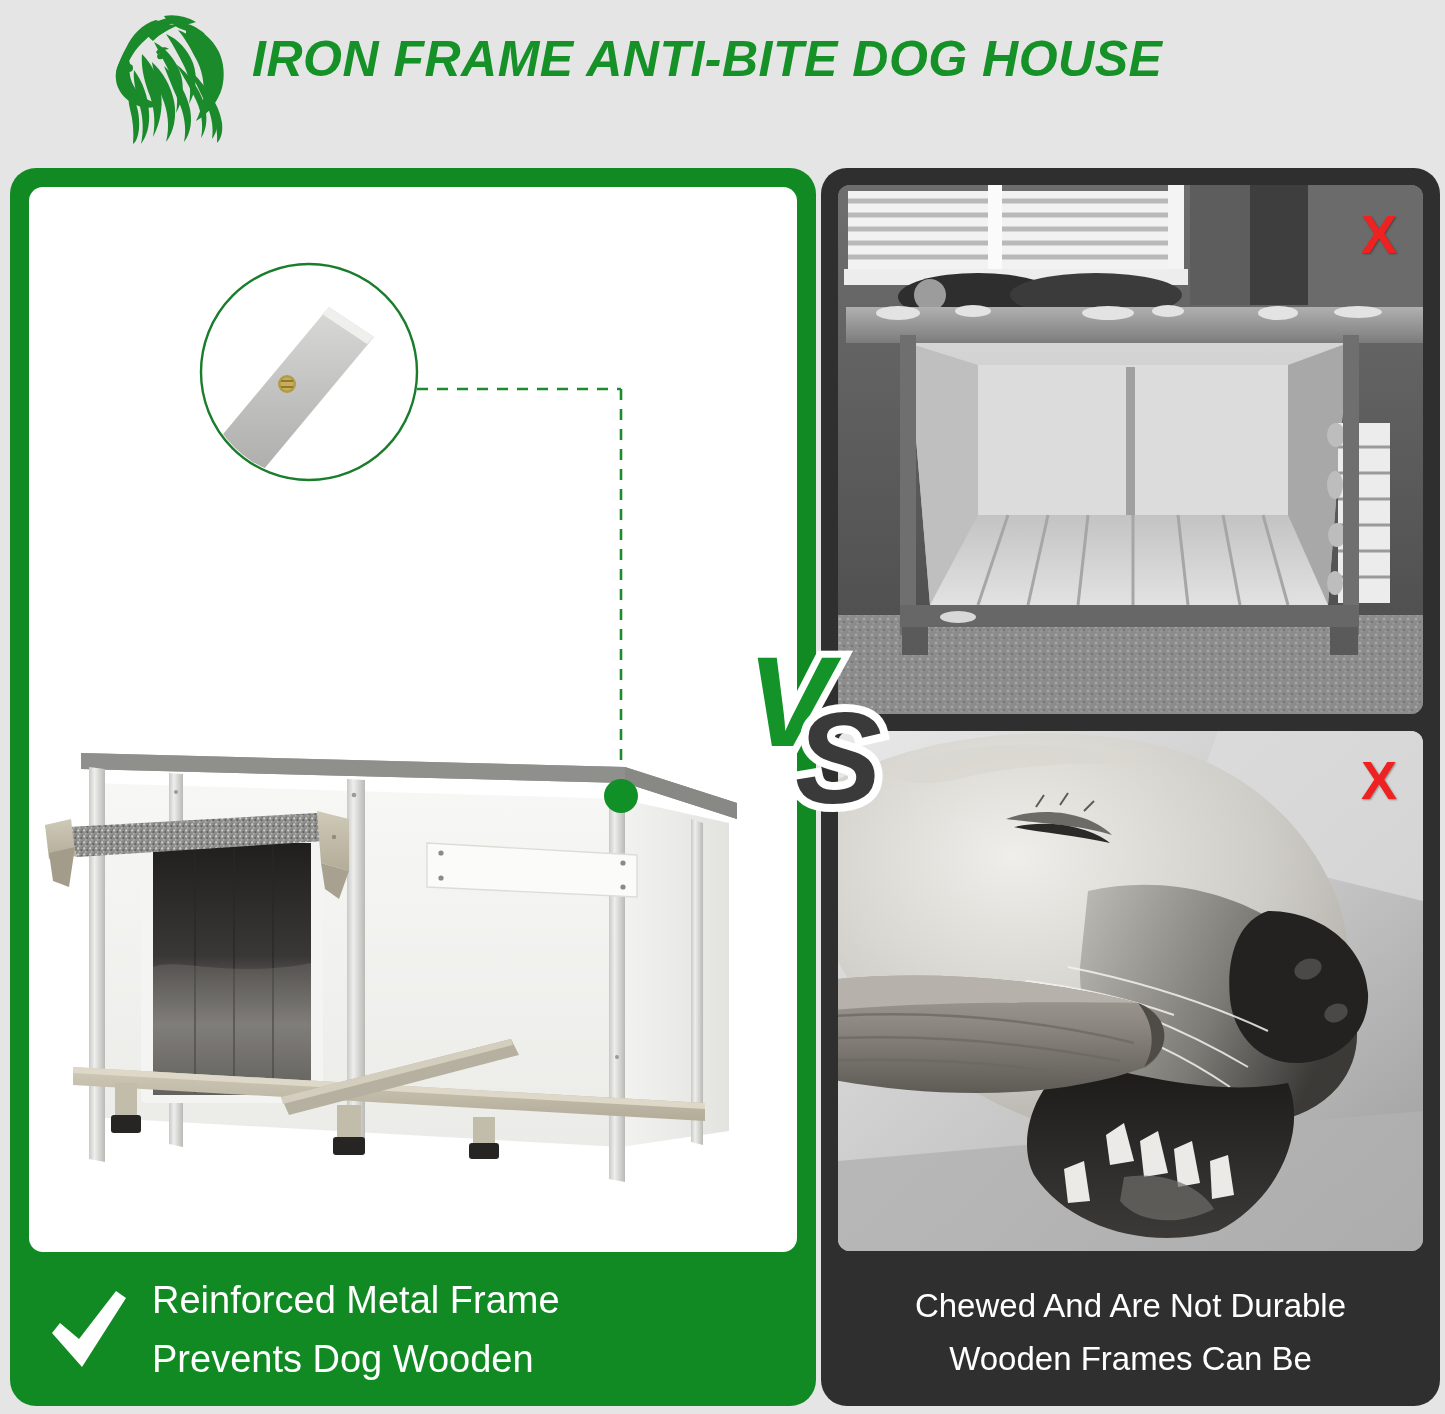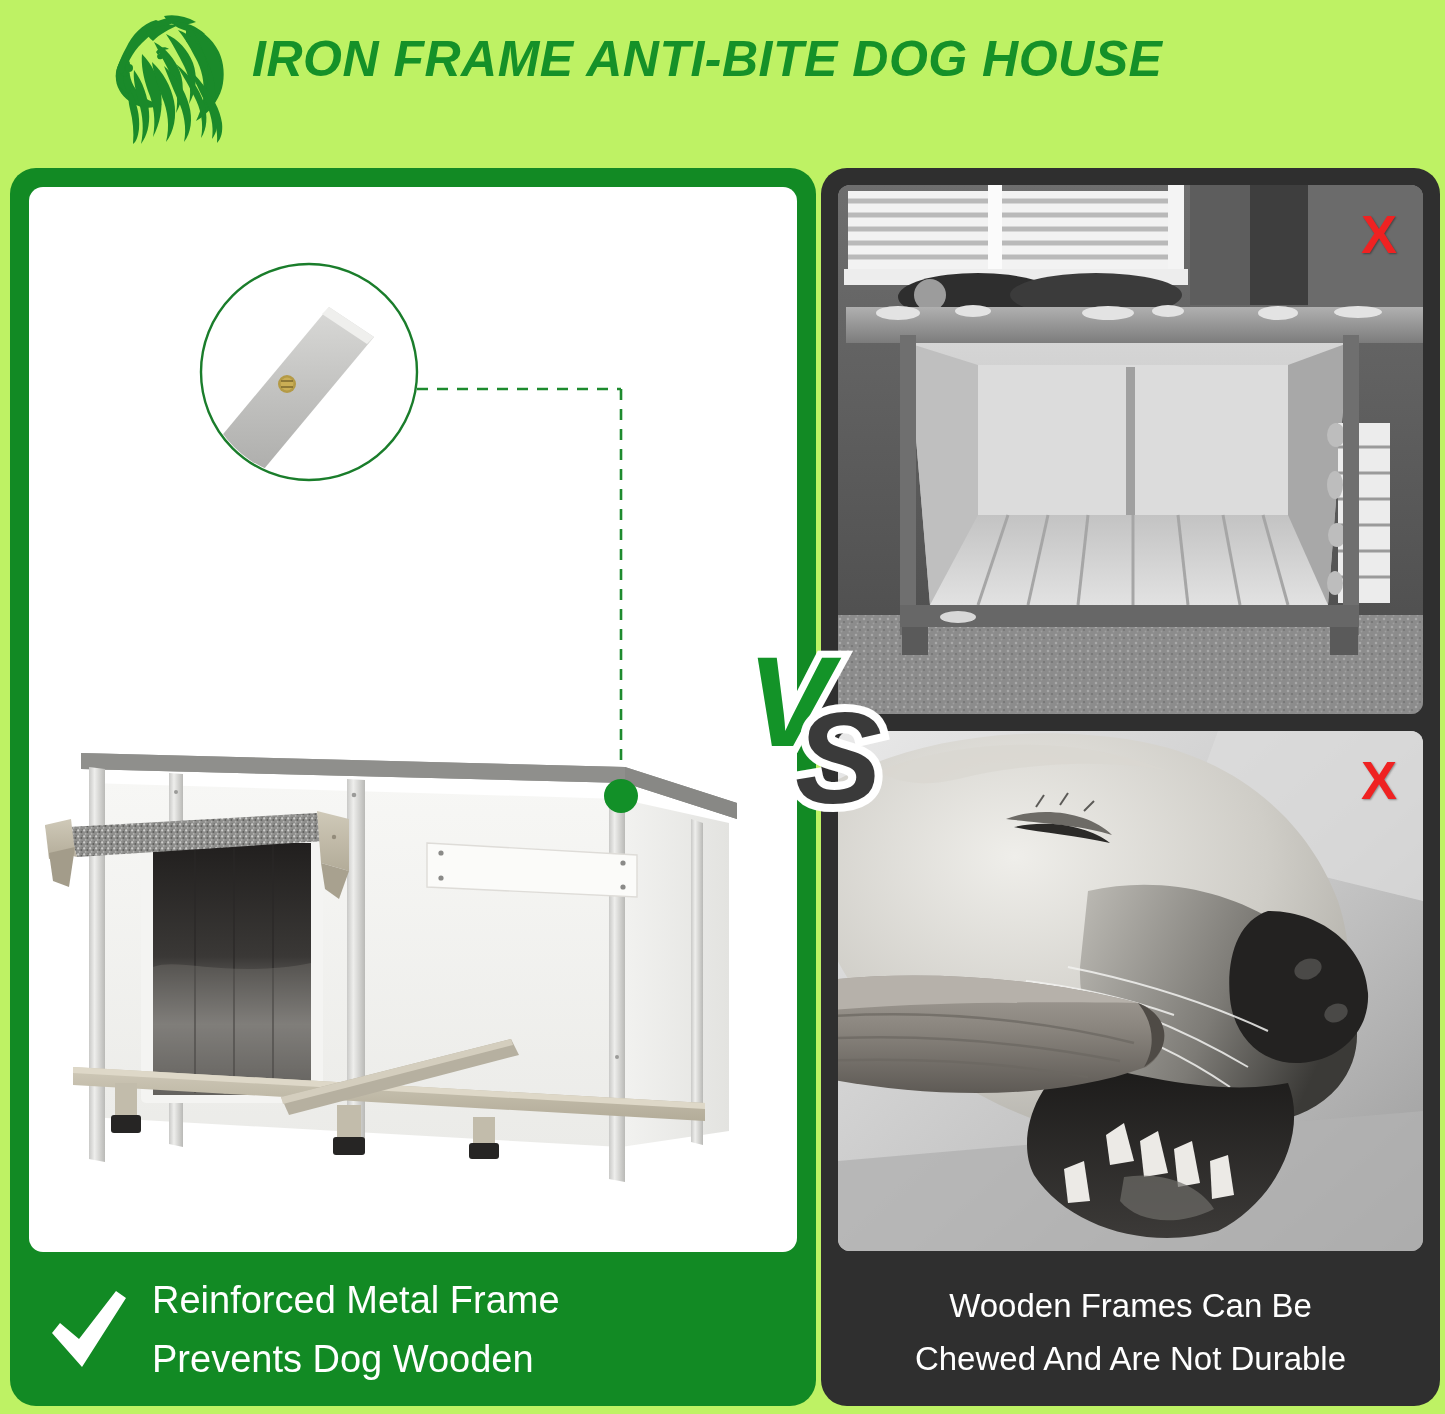--- a/index.html
+++ b/index.html
@@ -2,21 +2,21 @@
 <html><head>
 <meta charset="utf-8">
 <style>
   * { box-sizing: border-box; margin: 0; padding: 0; }
   html, body {
     width: 1445px; height: 1414px;
     background: #ffffff;
     font-family: "Liberation Sans", sans-serif;
     overflow: hidden;
   }
-  #root { position: relative; width: 1445px; height: 1414px; background:#bef264; }
+  #root { position: relative; width: 1445px; height: 1414px; background:#e5e5e5; }
 
   
   .header { position:absolute; left:0; top:0; width:1445px; height:155px; }
   .logo-wrap { position:absolute; left:112px; top:8px; width:128px; height:136px; }
   .logo-wrap svg { width:100%; height:100%; display:block; }
   .title {
     position:absolute; left:252px; top:34px;
     font-size:50px; font-weight:bold; font-style:italic;
     letter-spacing:0.5px; color:#159128;
     white-space:nowrap; line-height:1;
@@ -510,22 +510,22 @@
             <path d="M-20 308 C90 302 190 312 282 330"></path>
             <path d="M-20 330 C80 326 170 332 250 346"></path>
           </g>
           <path d="M300 272 C332 284 336 318 306 336 C318 316 316 292 300 272 Z" fill="#4f4b46"></path>
         </g>
       </svg>
       <div class="x-mark">X</div>
     </div>
 
     <div class="right-caption">
+      <div>Chewed And Are Not Durable</div>
       <div>Wooden Frames Can Be</div>
-      <div>Chewed And Are Not Durable</div>
     </div>
   </div>
 
   <div class="vs-badge">
     <svg viewBox="0 0 150 190" xmlns="http://www.w3.org/2000/svg">
       <text x="2" y="118" font-family="Liberation Sans, sans-serif" font-size="128" font-weight="bold" font-style="italic" stroke="#ffffff" stroke-width="14" fill="none">V</text>
       <text x="2" y="118" font-family="Liberation Sans, sans-serif" font-size="128" font-weight="bold" font-style="italic" fill="#139328">V</text>
       <text x="50" y="175" font-family="Liberation Sans, sans-serif" font-size="130" font-weight="bold" font-style="italic" stroke="#ffffff" stroke-width="16" fill="none">S</text>
       <text x="50" y="175" font-family="Liberation Sans, sans-serif" font-size="130" font-weight="bold" font-style="italic" fill="#3a3a3a">S</text>
     </svg>

